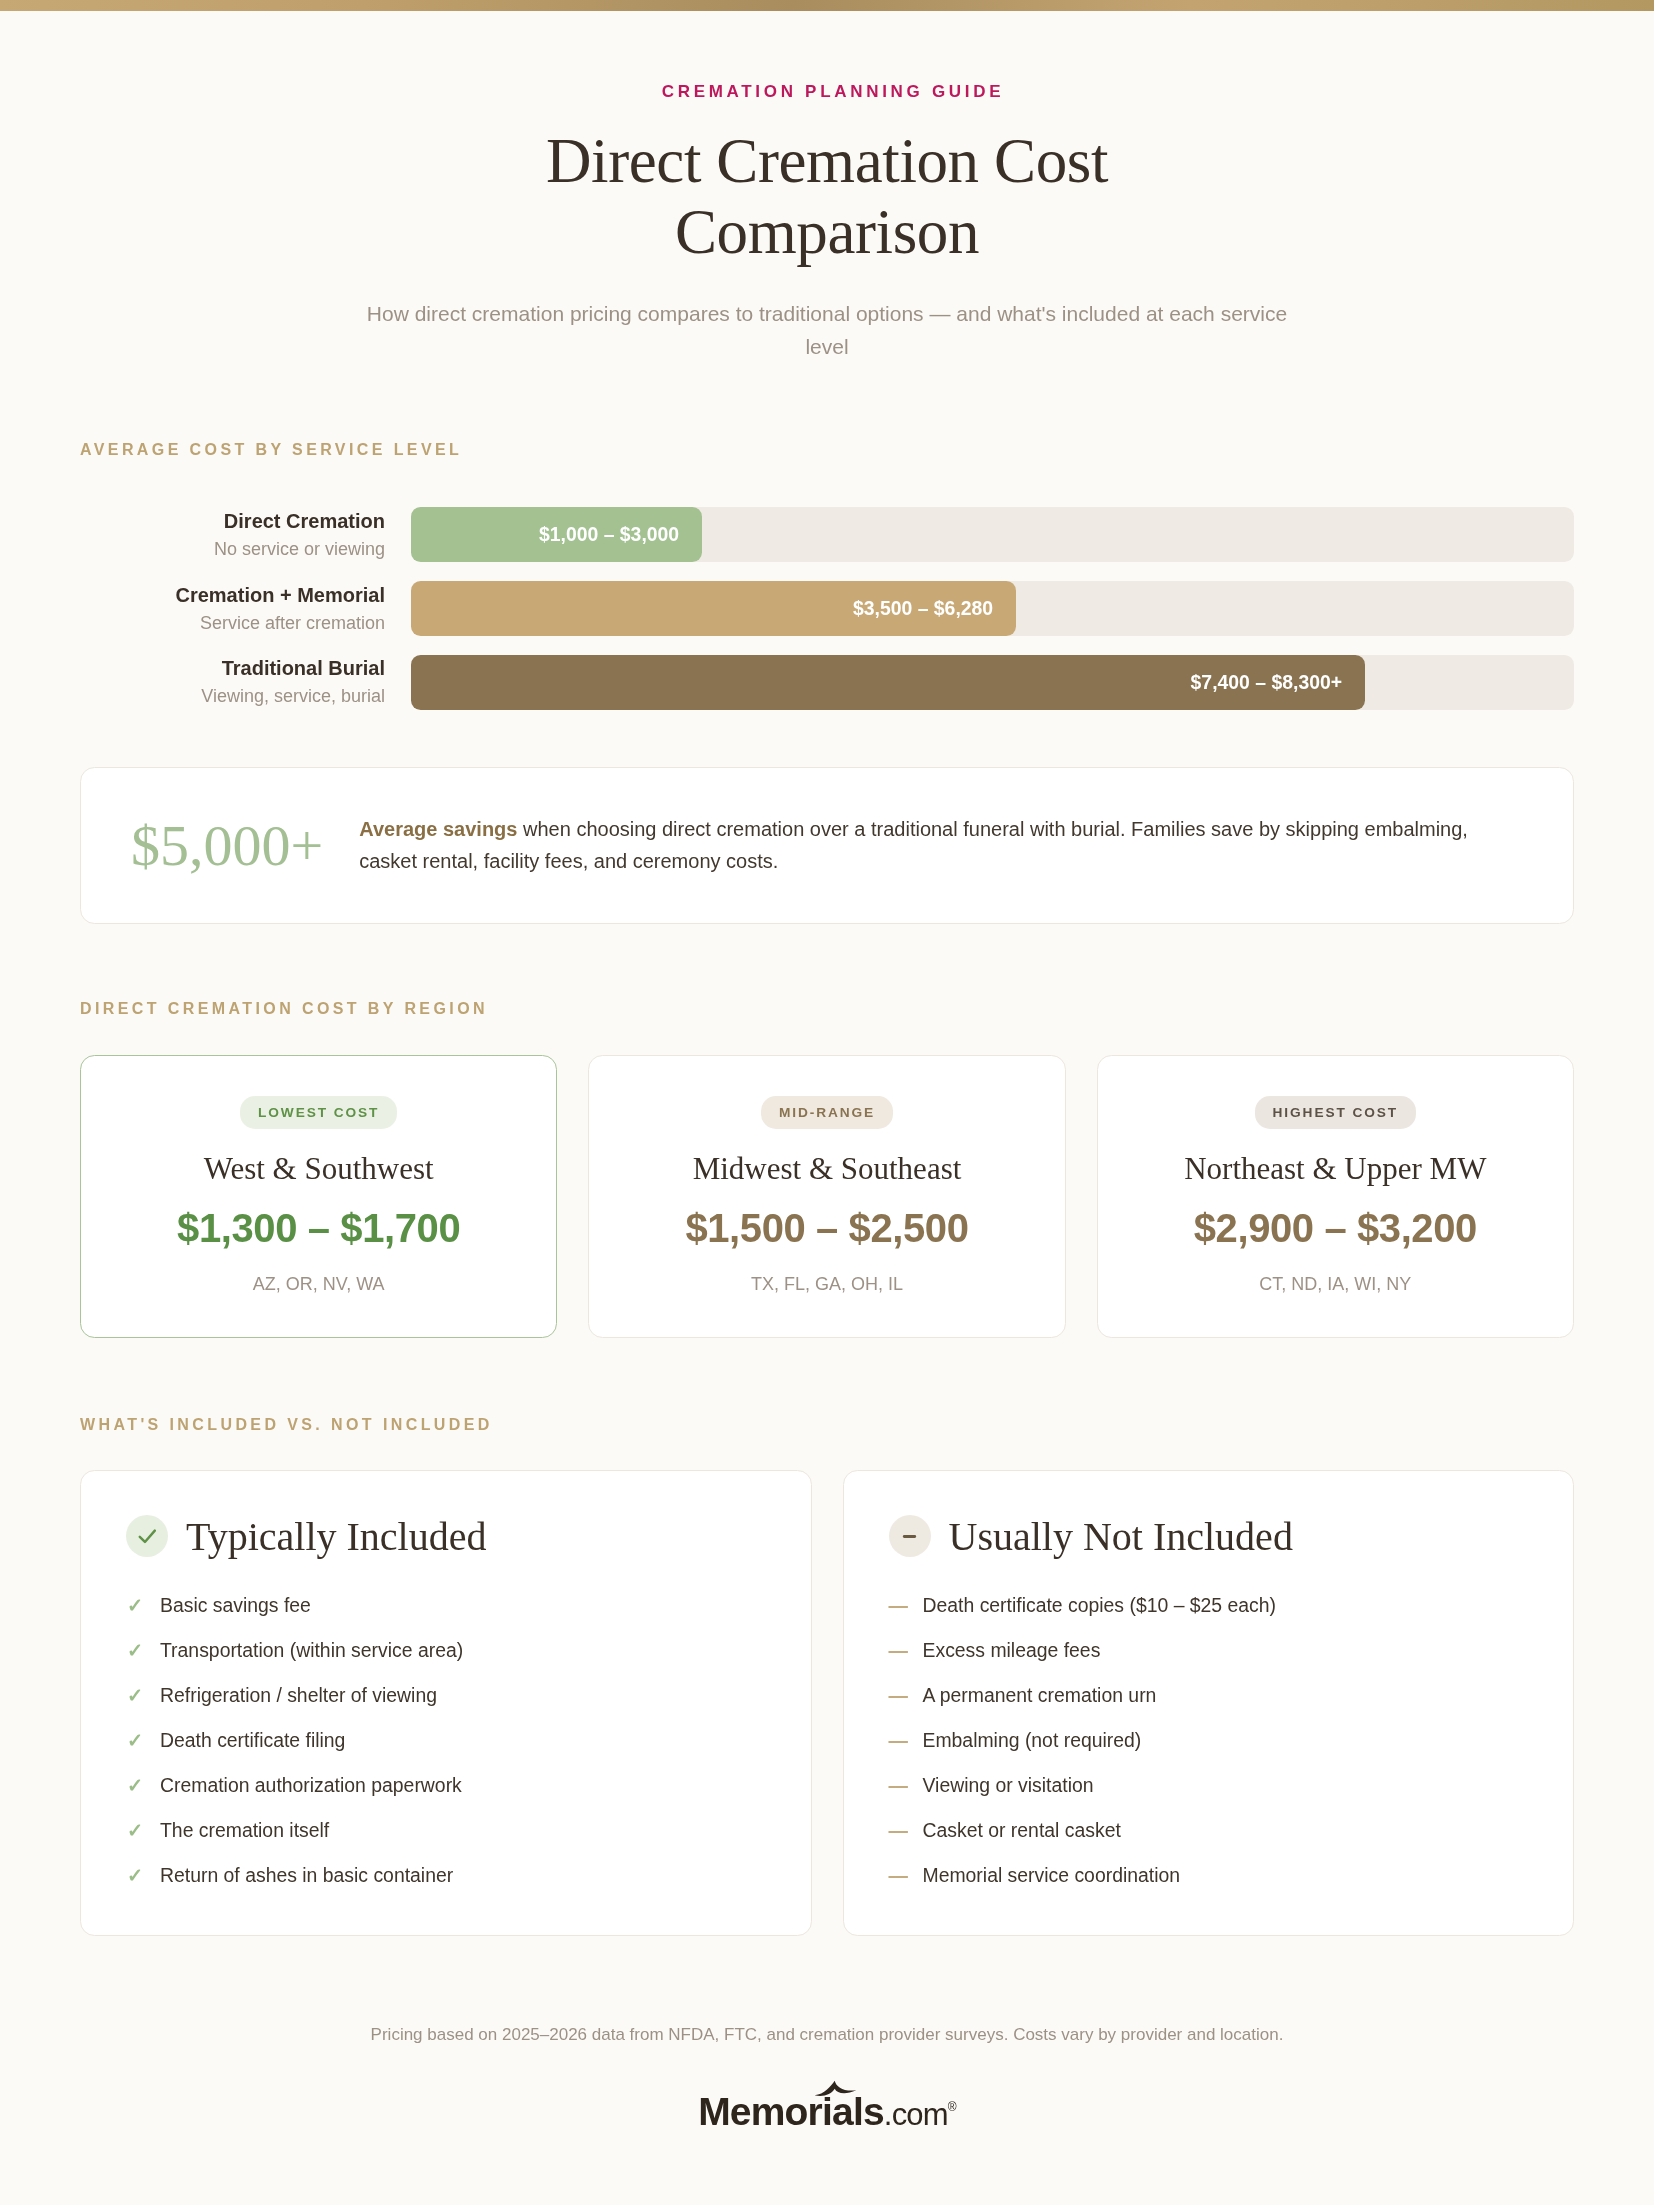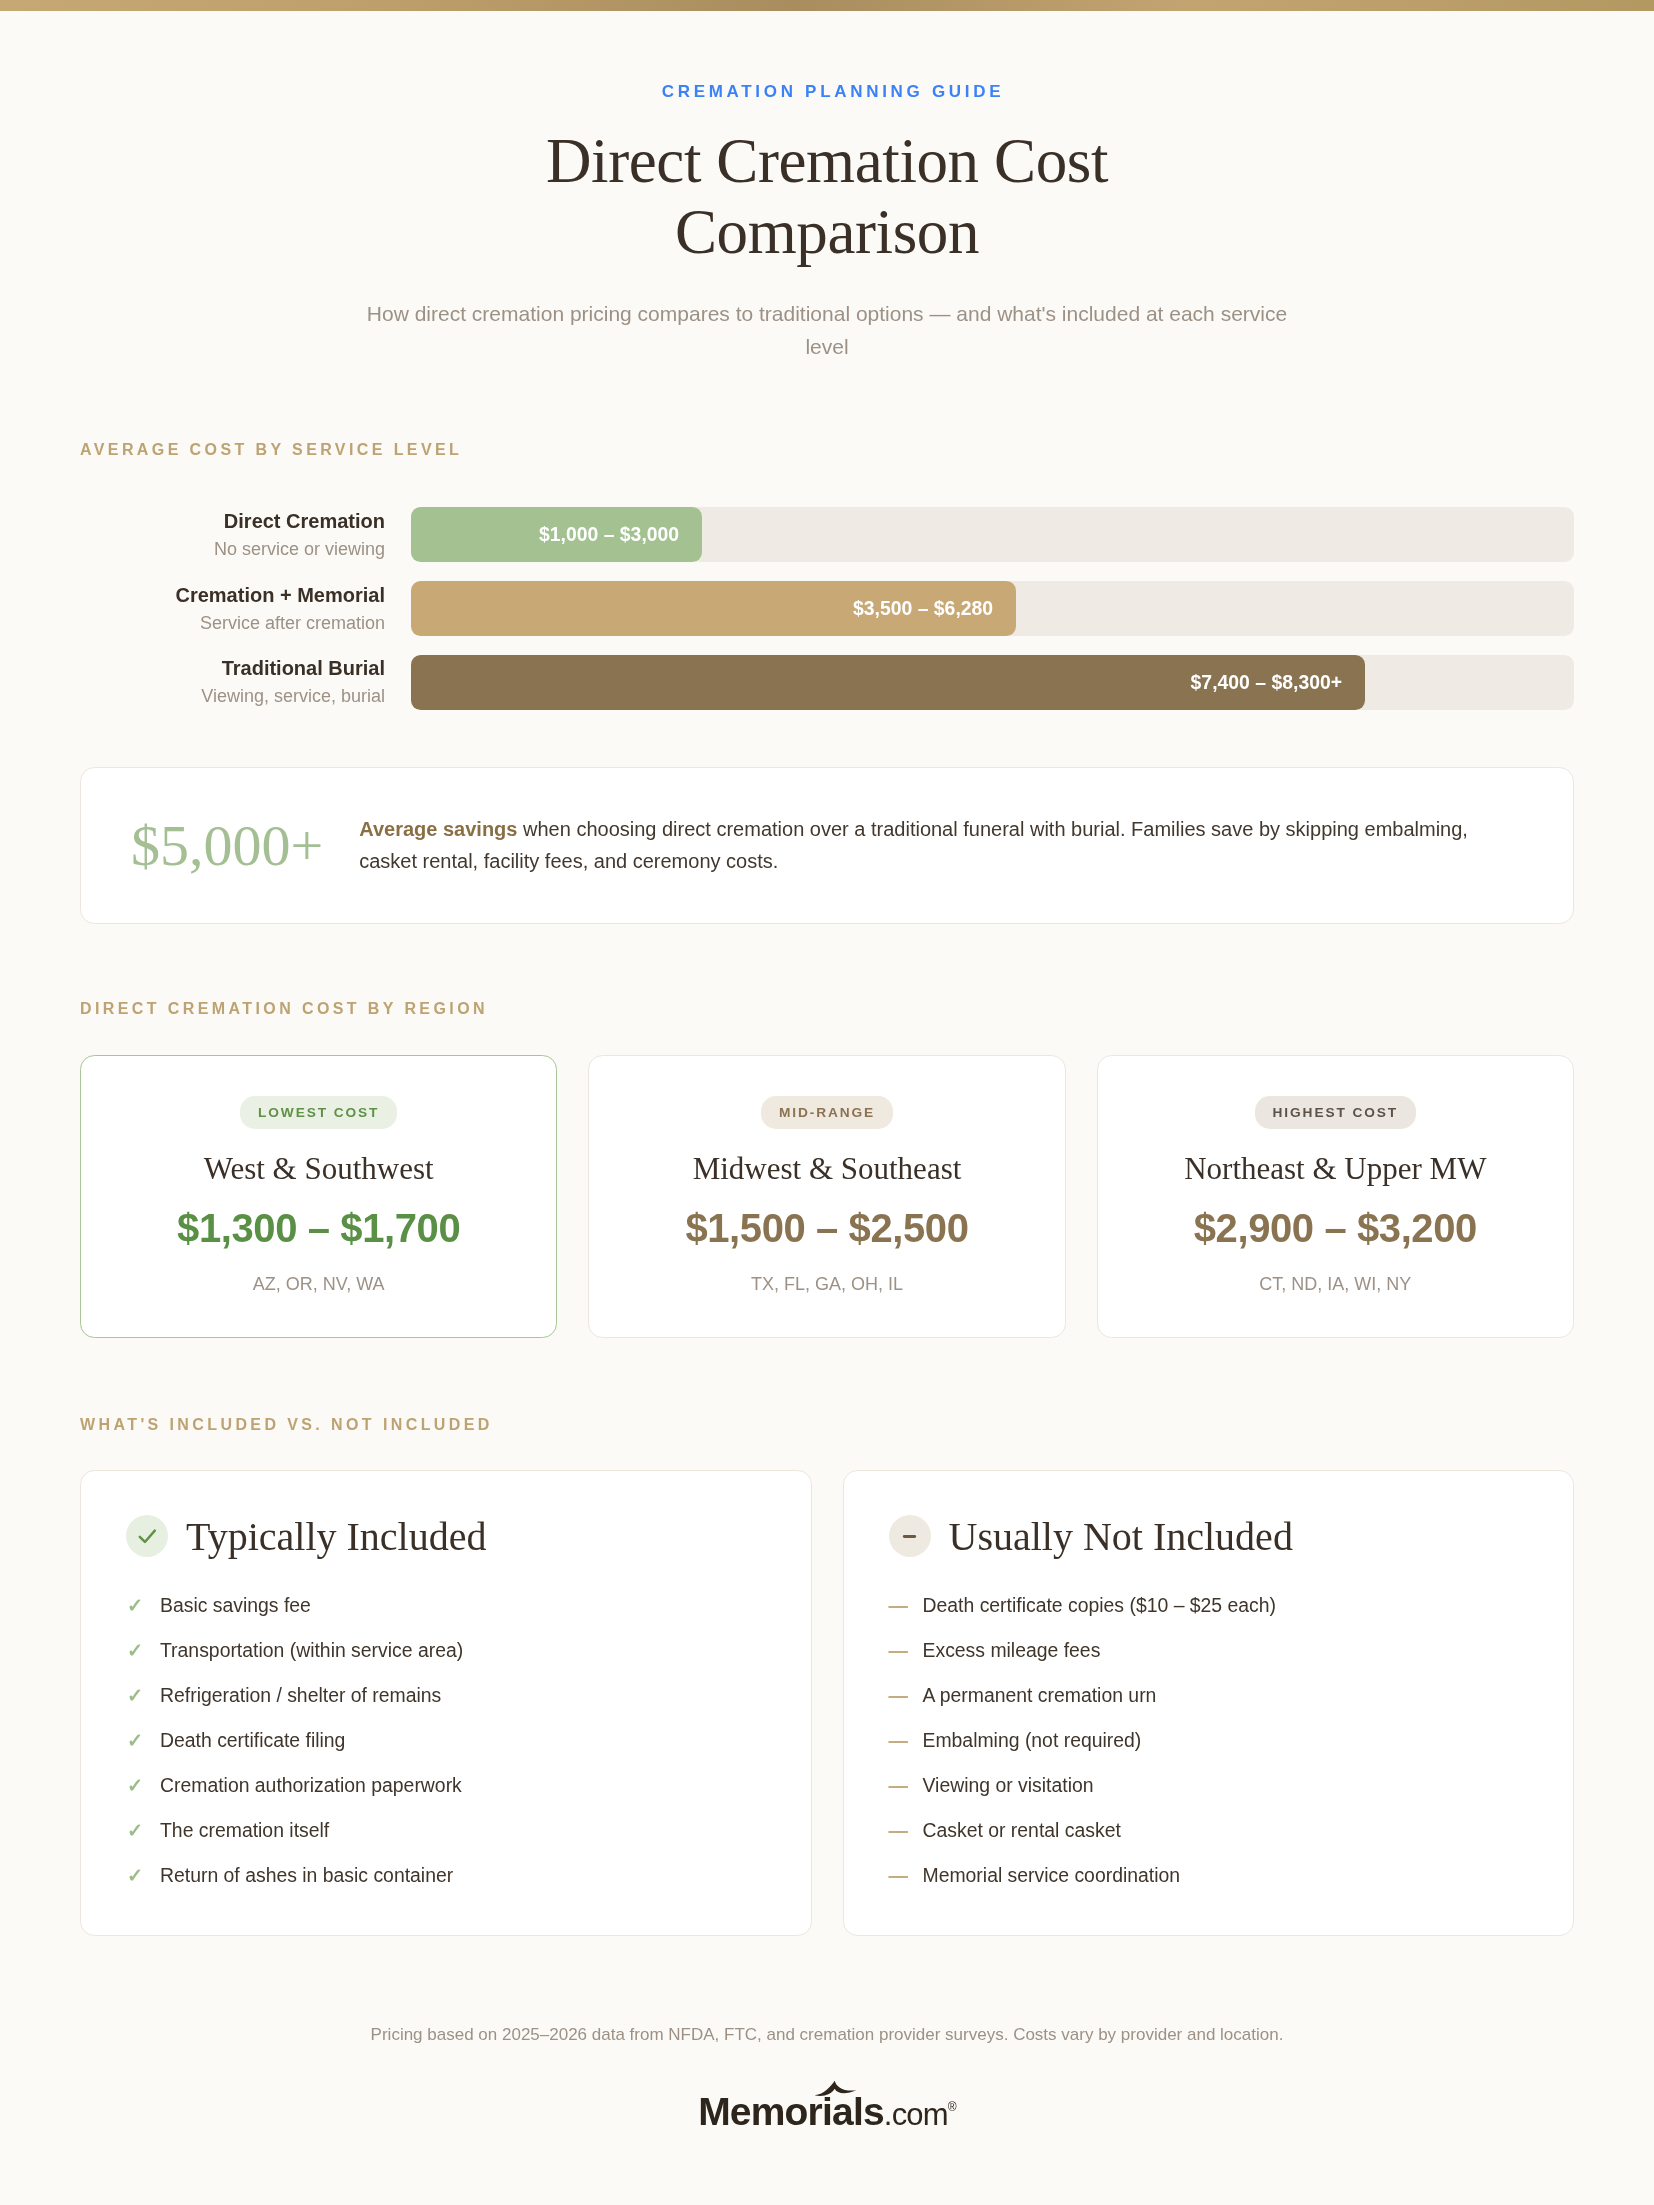--- a/index.html
+++ b/index.html
@@ -32,21 +32,21 @@
 
   
   .header {
     padding: 71px 0 0 0;
     text-align: center;
   }
   .eyebrow {
     font-size: 17px;
     font-weight: 700;
     letter-spacing: 3.7px;
-    color: #3b82f6;
+    color: #be185d;
     text-transform: uppercase;
     margin-left: 12px;
   }
   .title {
     font-family: "Liberation Serif", serif;
     font-size: 63px;
     line-height: 1.12;
     font-weight: 400;
     color: #3a3027;
     margin-top: 24px;
@@ -397,21 +397,21 @@
           <div class="incl-item">
               <span class="mark mark-check">✓</span>
               <span>Basic savings fee</span>
             </div>
           <div class="incl-item">
               <span class="mark mark-check">✓</span>
               <span>Transportation (within service area)</span>
             </div>
           <div class="incl-item">
               <span class="mark mark-check">✓</span>
-              <span>Refrigeration / shelter of remains</span>
+              <span>Refrigeration / shelter of viewing</span>
             </div>
           <div class="incl-item">
               <span class="mark mark-check">✓</span>
               <span>Death certificate filing</span>
             </div>
           <div class="incl-item">
               <span class="mark mark-check">✓</span>
               <span>Cremation authorization paperwork</span>
             </div>
           <div class="incl-item">

